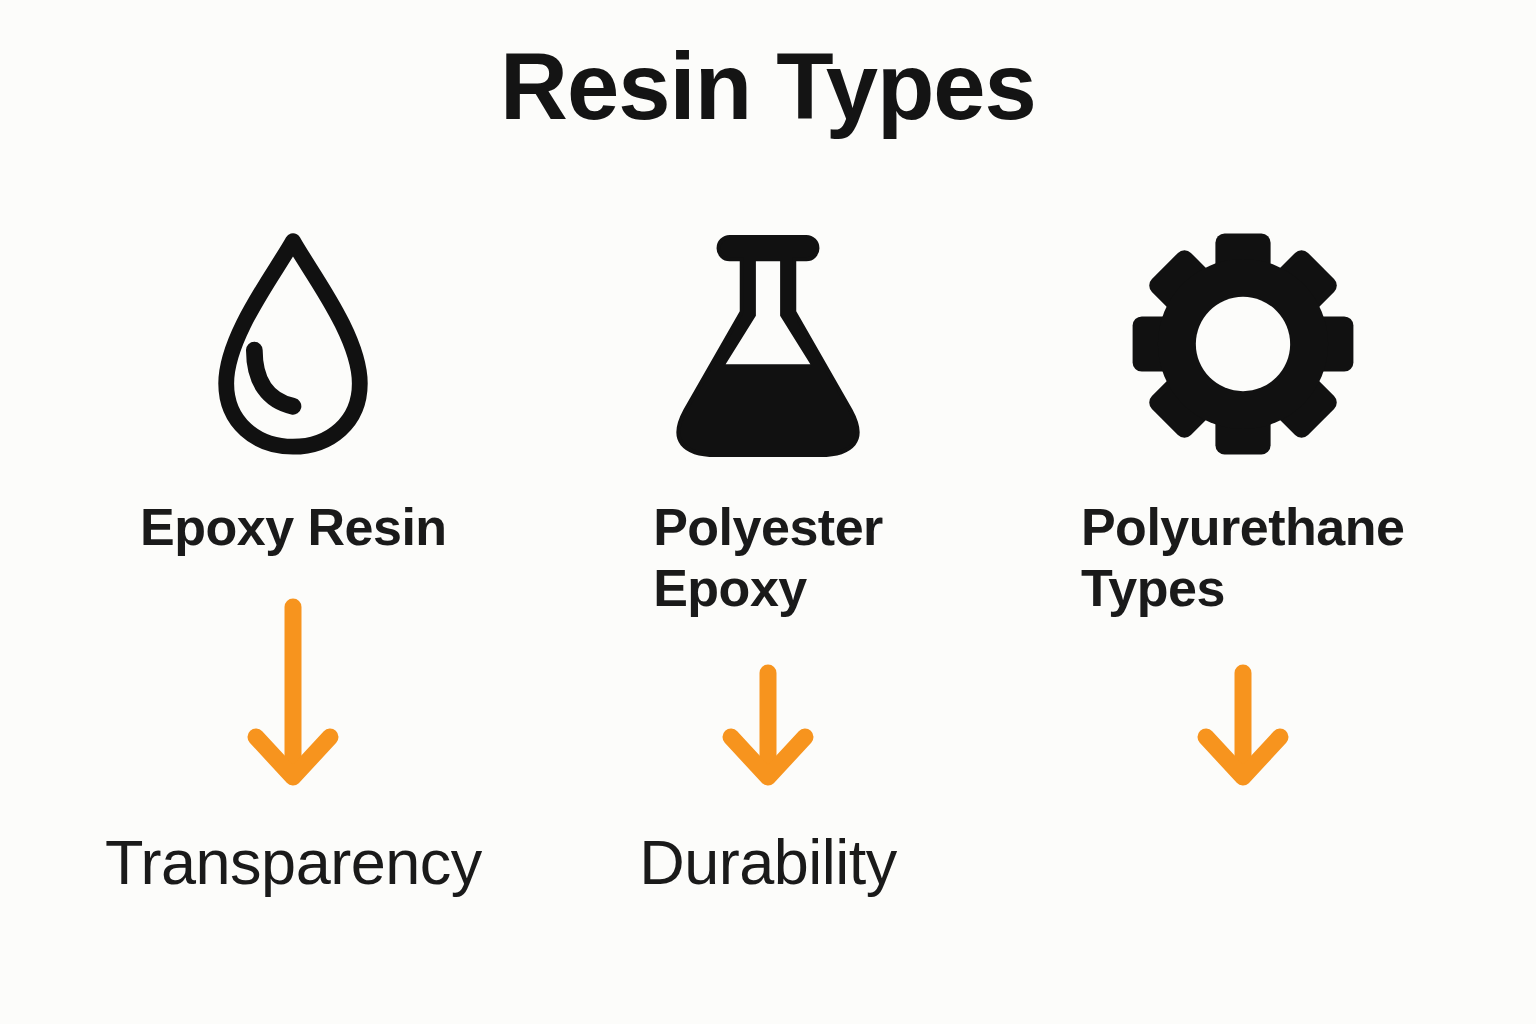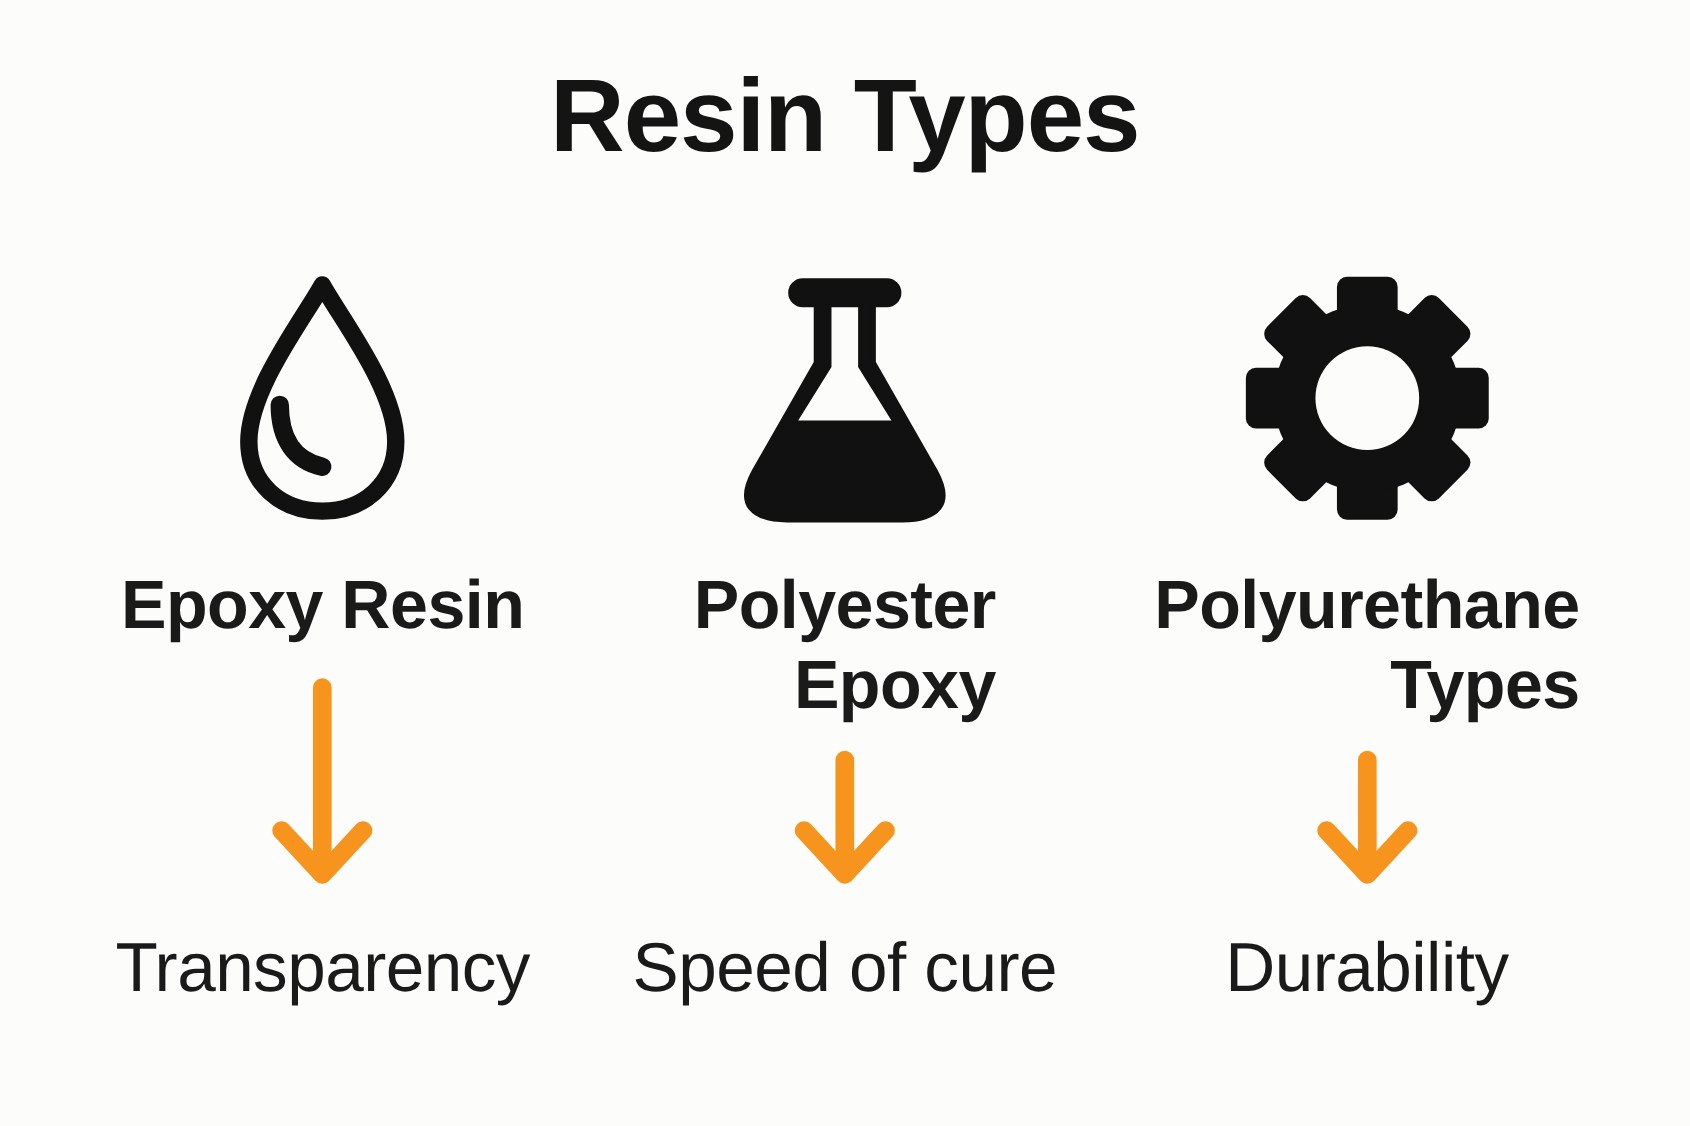--- a/index.html
+++ b/index.html
@@ -8,44 +8,44 @@
     background: #FCFCFA;
     overflow: hidden;
     font-family: "Liberation Sans", sans-serif;
     color: #151515;
   }
   .canvas {
     width: 1536px; height: 1024px;
     display: flex; flex-direction: column;
   }
   .title {
-    margin-top: 52px;
+    margin-top: 34px;
     text-align: center;
     font-size: 94px;
     font-weight: 700;
     letter-spacing: -1px;
     line-height: 1.12;
     color: #141414;
   }
   .grid {
     display: grid;
     grid-template-columns: repeat(3, 1fr);
     grid-template-rows: 326px 190px 135px auto;
     padding: 0 56px;
     flex: 1;
   }
   .cell { display: flex; justify-content: center; }
   .icon-cell { align-items: flex-end; padding-bottom: 6px; }
   .name-cell { align-items: flex-start; padding-top: 32px; }
   .name {
-    font-size: 62px;
+    font-size: 52px;
     font-weight: 700;
     letter-spacing: -0.5px;
     line-height: 1.17;
-    text-align: right;
+    text-align: left;
     white-space: pre-line;
     color: #1A1A1A;
   }
   .arrow-cell { align-items: flex-end; overflow: visible; }
   .prop-cell { align-items: flex-start; padding-top: 36px; }
   .prop {
     font-size: 63px;
     font-weight: 400;
     letter-spacing: -0.5px;
     text-align: center;
@@ -131,20 +131,17 @@
           <path d="M50 9 L50 102" fill="none" stroke="#F7941E" stroke-width="17" stroke-linecap="round"></path>
           <path d="M13 73 L50 113 L87 73" fill="none" stroke="#F7941E" stroke-width="17" stroke-linecap="round" stroke-linejoin="round"></path>
         </svg>
       </span>
     </div>
 
     <div class="cell prop-cell">
       <div class="prop">Transparency</div>
     </div>
     <div class="cell prop-cell">
-      <div class="prop">Speed of cure</div>
-    </div>
-    <div class="cell prop-cell">
       <div class="prop">Durability</div>
     </div>
 
   </div>
 </div>
 
 </body></html>

